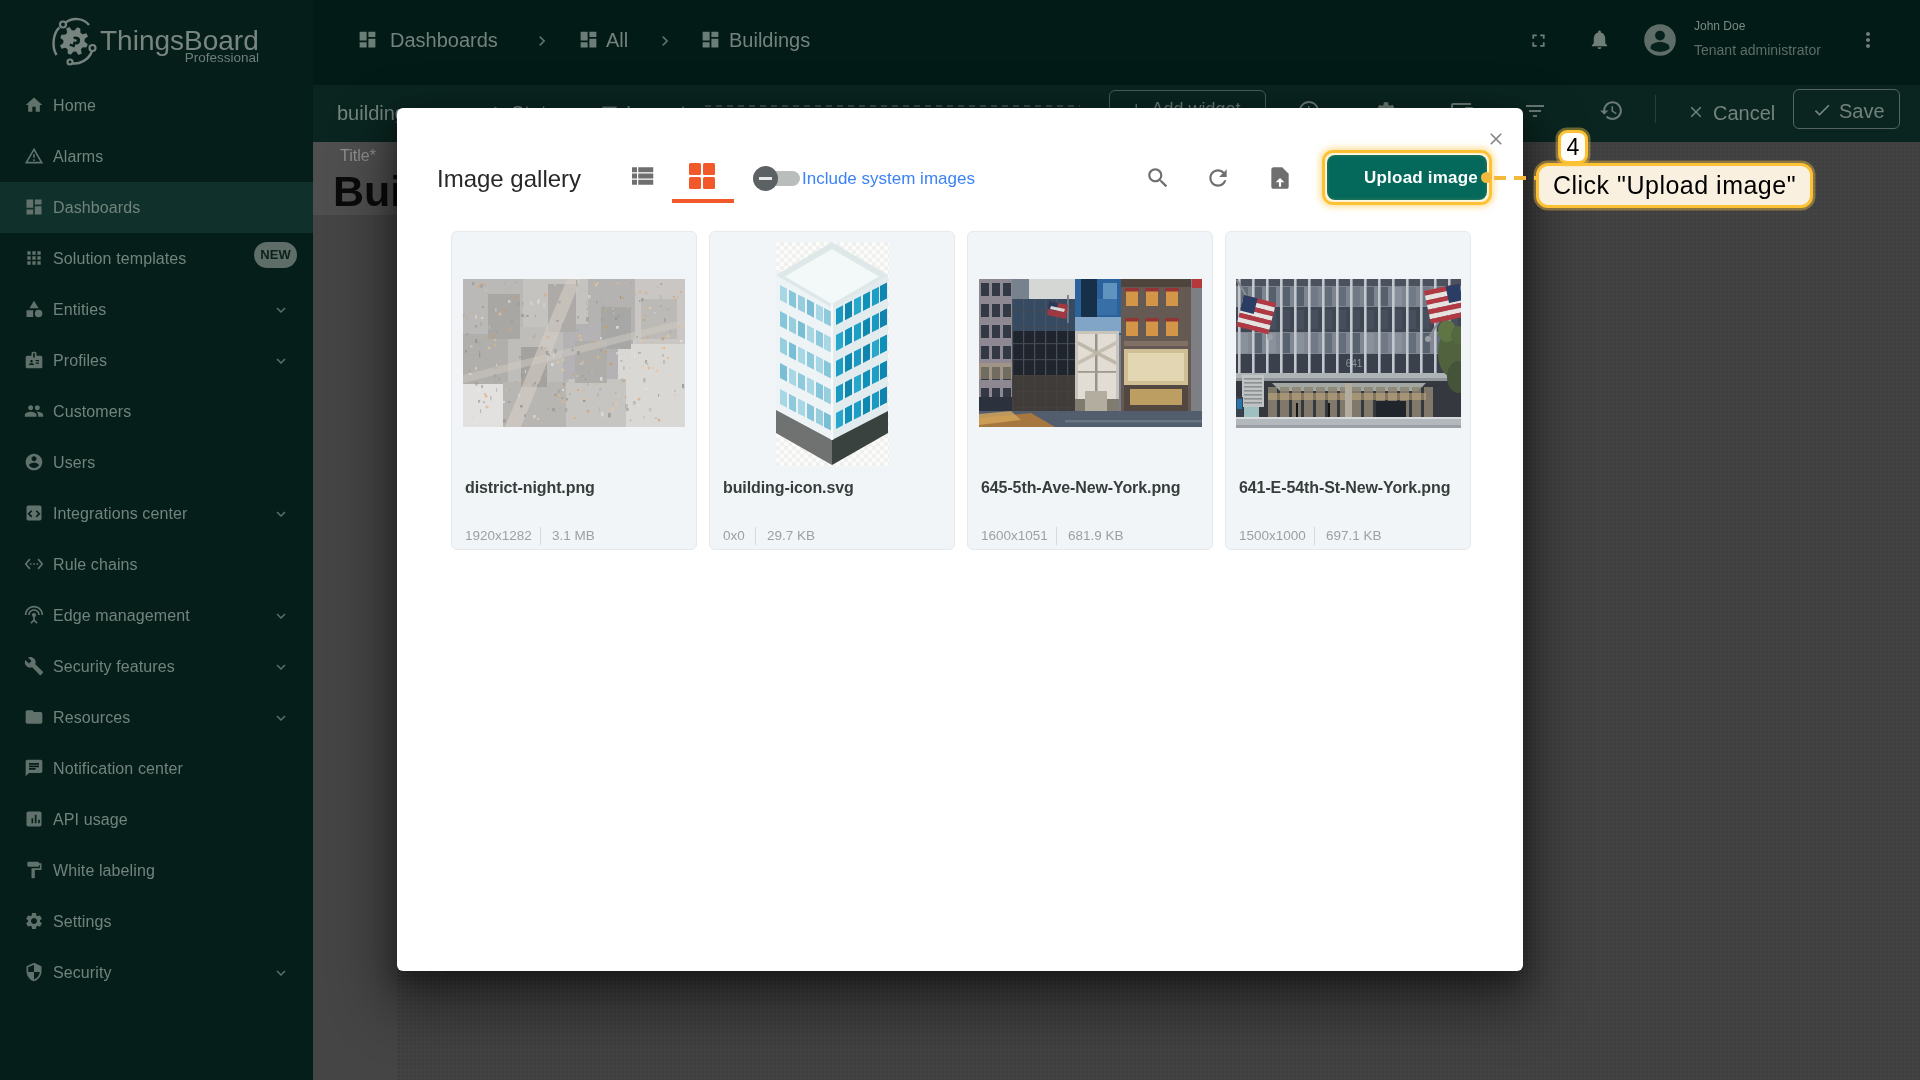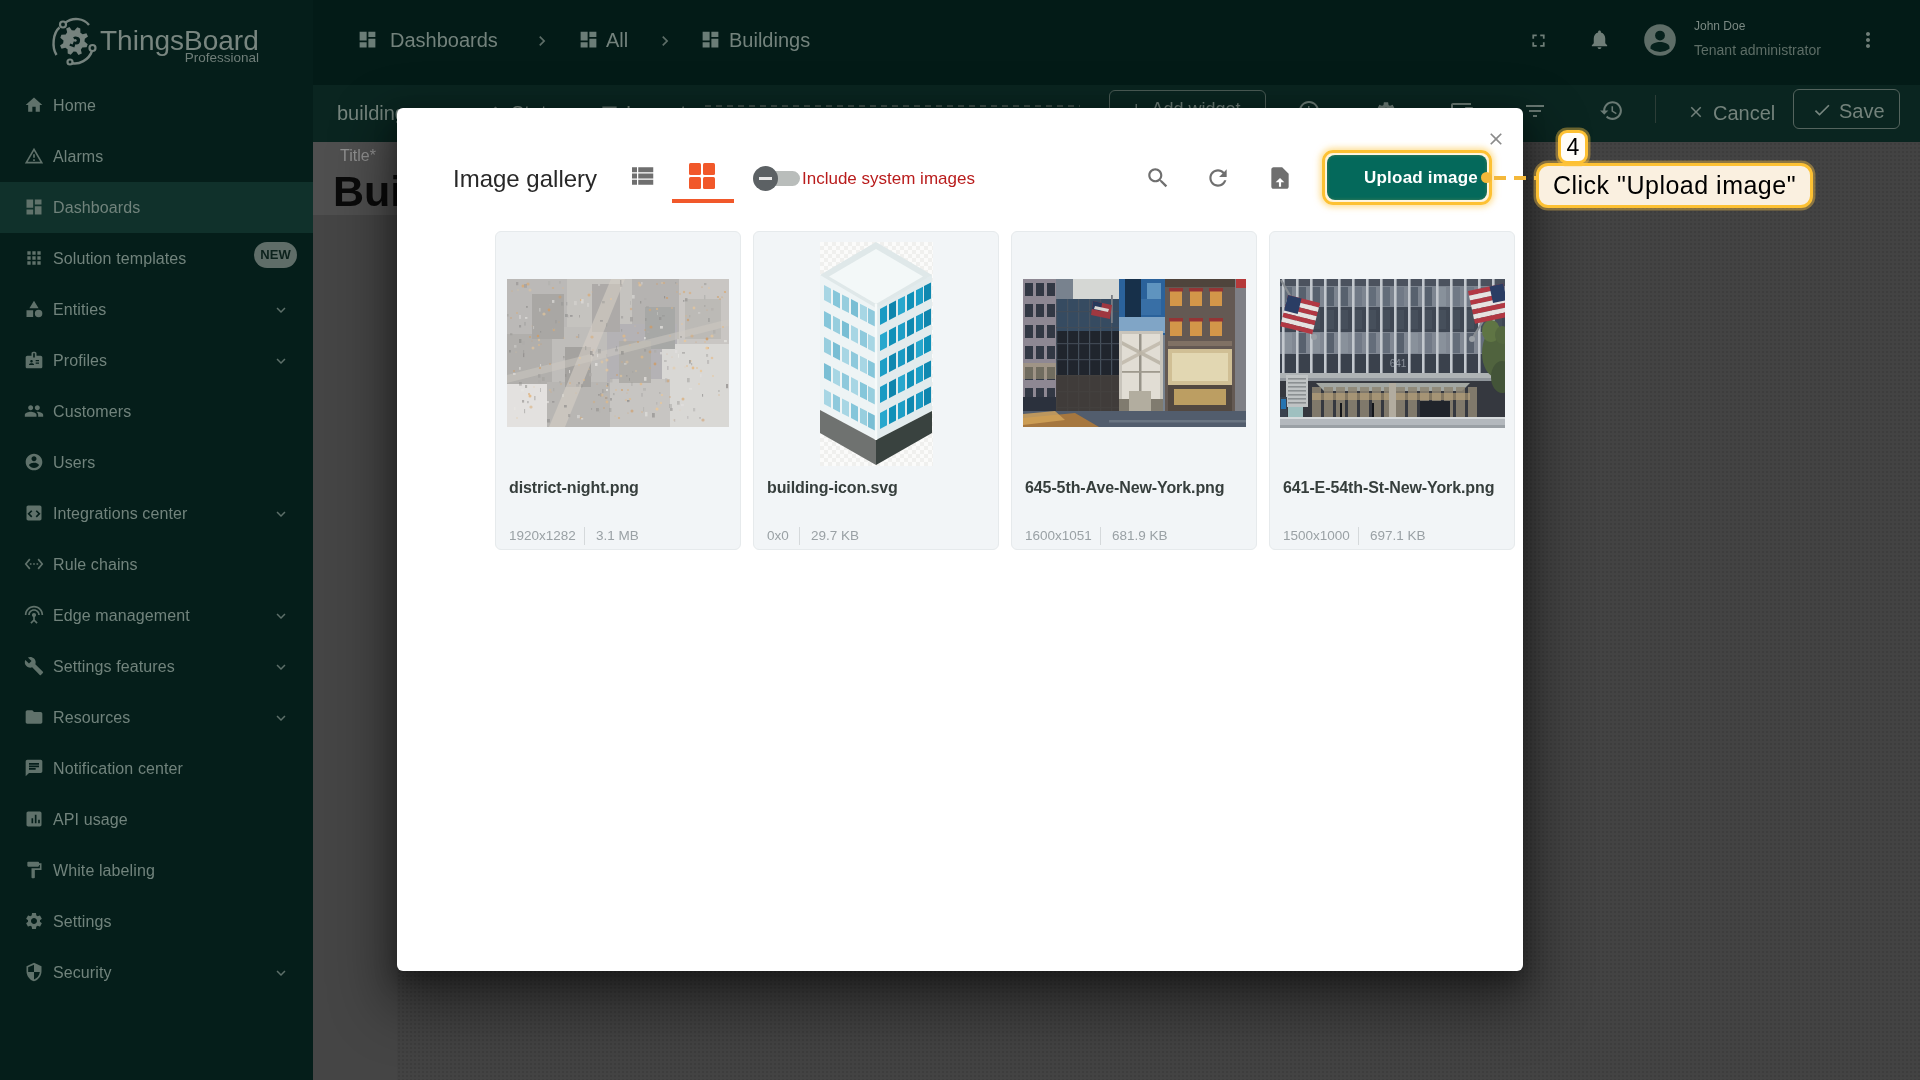--- a/index.html
+++ b/index.html
@@ -34,32 +34,32 @@
   background-image: radial-gradient(rgba(0,0,0,0.085) 1px, transparent 1.2px);
   background-size:4px 4px; }
 #leftpanel { position:absolute; left:0; top:0; width:84px; height:938px; background:#454545; }
 #titlefield { position:absolute; left:0; top:0; width:150px; height:73px; background:#4f4f4f; }
 #titlelab { position:absolute; left:27px; top:5px; font-size:16px; color:#8f8f8f; }
 #titleval { position:absolute; left:20px; top:25px; font-size:43px; font-weight:700; color:#0a0a0a; }
 
 
 #modal { position:absolute; left:397px; top:108px; width:1126px; height:863px; background:#ffffff; border-radius:6px;
   box-shadow: 0 26px 55px 12px rgba(0,0,0,0.42), 0 10px 22px rgba(0,0,0,0.32); z-index:10; }
-#mtitle { position:absolute; left:40px; top:57px; font-size:24px; color:#282828;margin-left:16px; }
+#mtitle { position:absolute; left:40px; top:57px; font-size:24px; color:#282828; }
 #tabline { position:absolute; left:275px; top:91px; width:62px; height:4px; background:#f1582a; }
 #toggle-track { position:absolute; left:363px; top:63px; width:40px; height:15px; background:#b9bdbb; border-radius:8px; }
 #toggle-knob { position:absolute; left:356px; top:58px; width:25px; height:25px; background:#5c6164; border-radius:50%; }
 #toggle-knob::after { content:""; position:absolute; left:6px; top:11px; width:13px; height:3px; background:#e8e8e8; }
-#inclab { position:absolute; left:405px; top:61px; font-size:17px; color:#b91c1c; }
+#inclab { position:absolute; left:405px; top:61px; font-size:17px; color:#3b82f6; }
 #upbtn { position:absolute; left:930px; top:47px; width:160px; height:45px; background:#04695b; border-radius:8px;
   color:#ffffff; font-size:17px; font-weight:700; text-align:center; line-height:45px; letter-spacing:.2px;padding-left:28px; }
 #upring { position:absolute; left:925px; top:42px; width:170px; height:55px; border:3px solid #fdc133; border-radius:11px;
   box-shadow:0 0 6px 2px rgba(254,200,75,0.6), inset 0 0 4px 1px rgba(254,200,75,0.4); }
 
-.card { position:absolute; top:123px; width:246px; height:319px; background:#f2f5f7; border:1px solid #e6eaec; border-radius:6px;margin-left:44px; }
+.card { position:absolute; top:123px; width:246px; height:319px; background:#f2f5f7; border:1px solid #e6eaec; border-radius:6px; }
 .cimg { position:absolute; }
 .ctitle { position:absolute; left:13px; top:247px; font-size:16px; font-weight:700; color:#363e3c; letter-spacing:-0.1px;text-align:right; }
 .cmeta { position:absolute; left:13px; top:296px; font-size:13.5px; color:#9aa1a5; }
 .cdiv { position:absolute; top:295px; width:1px; height:18px; background:#d5d9db; }
 .checker { background-image: linear-gradient(45deg,#f0f0ee 25%,transparent 25%,transparent 75%,#f0f0ee 75%),
   linear-gradient(45deg,#f0f0ee 25%,transparent 25%,transparent 75%,#f0f0ee 75%);
   background-size:8px 8px; background-position:0 0,4px 4px; background-color:#fbfbfa; }
 
 
 #anndash { position:absolute; left:1494px; top:176px; width:42px; height:4px;
@@ -251,21 +251,21 @@
         </svg>
         <span class="nt">Edge management</span>
         <svg class="ic" style="width:18px;height:18px;right:23px;top:17px;position:absolute;" viewBox="0 0 24 24">
           <path d="M7.41 8.59L12 13.17l4.59-4.58L18 10l-6 6-6-6 1.41-1.41z" fill="#5d6f69"></path>
         </svg>
       </div>
 <div class="nav" style="top:641px">
         <svg class="ic" style="width:20px;height:20px;left:24px;top:15px;position:absolute;" viewBox="0 0 24 24">
           <path d="M22.7 19l-9.1-9.1c.9-2.3.4-5-1.5-6.9-2-2-5-2.4-7.4-1.3L9 6 6 9 1.6 4.7C.4 7.1.9 10.1 2.9 12.1c1.9 1.9 4.6 2.4 6.9 1.5l9.1 9.1c.4.4 1 .4 1.4 0l2.3-2.3c.5-.4.5-1.1.1-1.4z" fill="#60726b"></path>
         </svg>
-        <span class="nt">Settings features</span>
+        <span class="nt">Security features</span>
         <svg class="ic" style="width:18px;height:18px;right:23px;top:17px;position:absolute;" viewBox="0 0 24 24">
           <path d="M7.41 8.59L12 13.17l4.59-4.58L18 10l-6 6-6-6 1.41-1.41z" fill="#5d6f69"></path>
         </svg>
       </div>
 <div class="nav" style="top:692px">
         <svg class="ic" style="width:20px;height:20px;left:24px;top:15px;position:absolute;" viewBox="0 0 24 24">
           <path d="M10 4H4c-1.1 0-1.99.9-1.99 2L2 18c0 1.1.9 2 2 2h16c1.1 0 2-.9 2-2V8c0-1.1-.9-2-2-2h-8l-2-2z" fill="#60726b"></path>
         </svg>
         <span class="nt">Resources</span>
         <svg class="ic" style="width:18px;height:18px;right:23px;top:17px;position:absolute;" viewBox="0 0 24 24">

